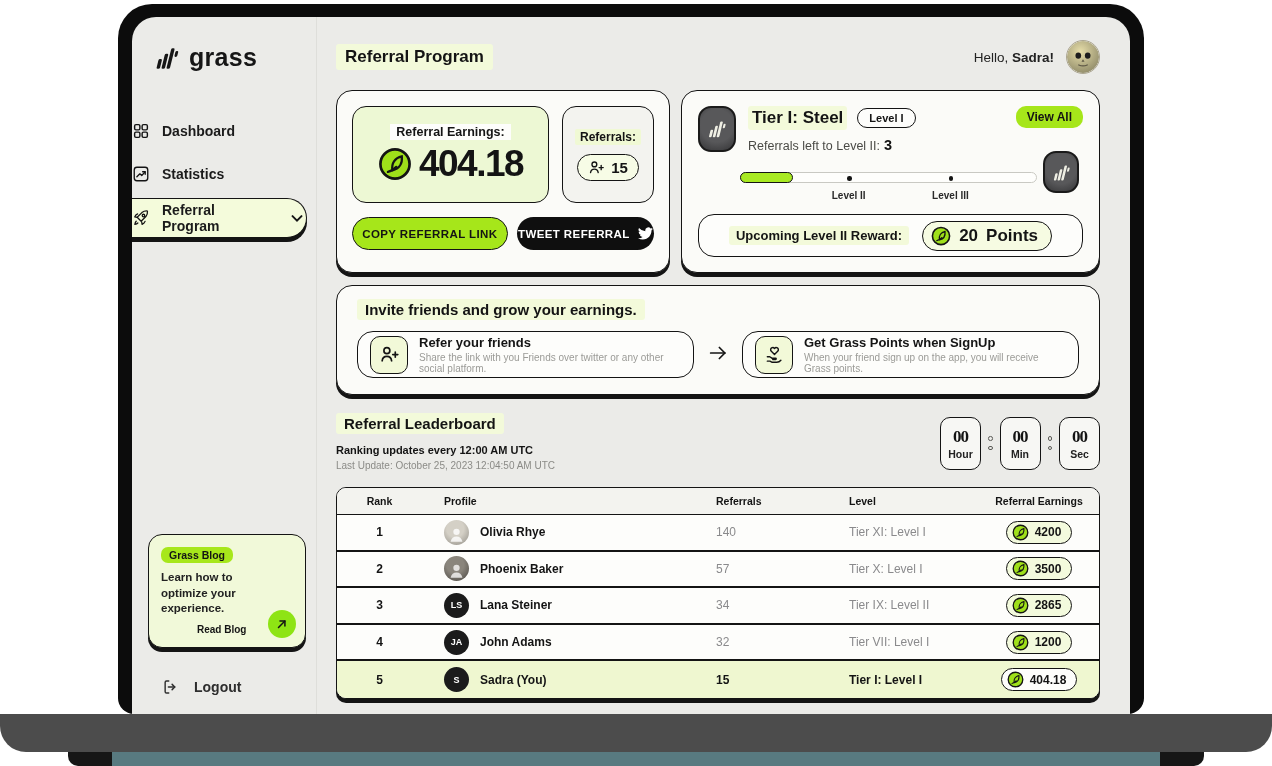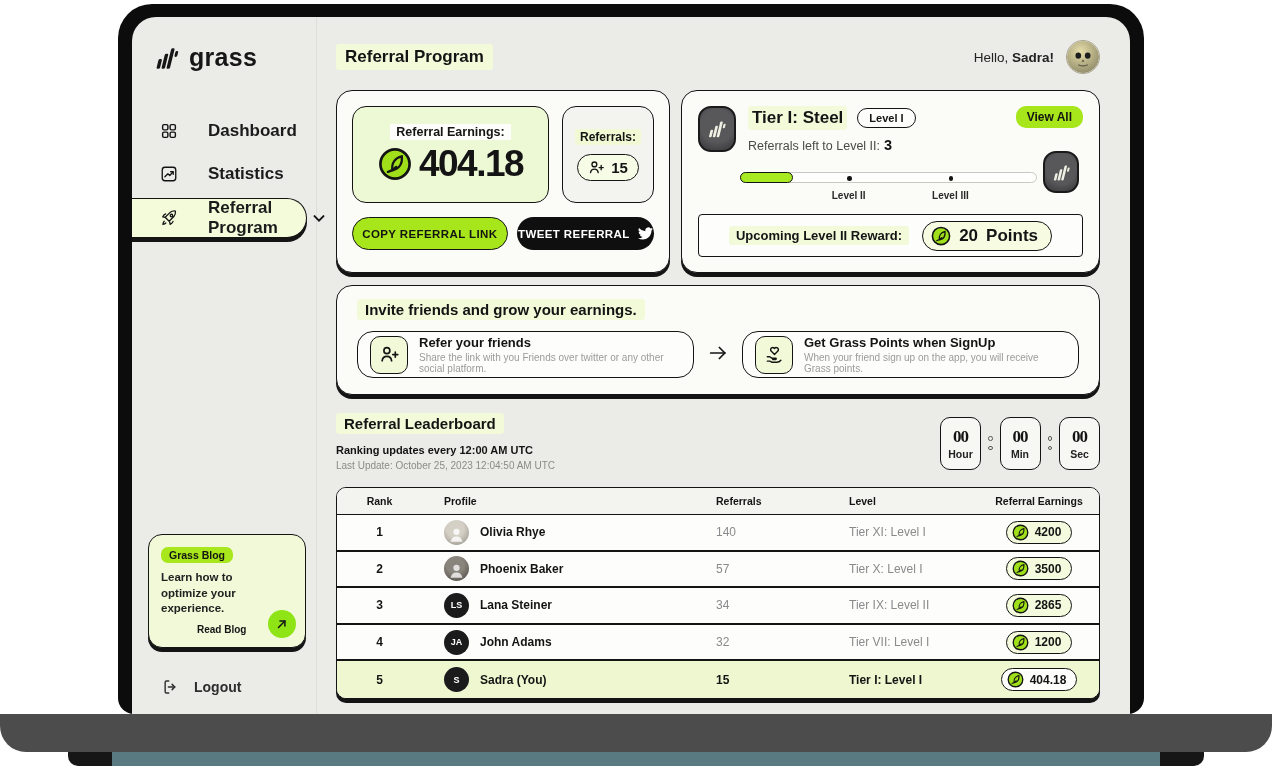--- a/index.html
+++ b/index.html
@@ -19,22 +19,22 @@
   
   .app{position:absolute;left:132px;top:17px;width:998px;height:697px;background:#ebebe8;
     border-radius:24px 24px 0 0;overflow:hidden;display:flex;}
 
   
   .sidebar{width:185px;min-width:185px;display:flex;flex-direction:column;border-right:1px solid #dededa;}
   .logo{display:flex;align-items:center;gap:9px;margin:26px 0 0 22px;}
   .logo svg{width:26px;height:26px;}
   .logo-text{font-size:25px;font-weight:600;letter-spacing:.3px;color:#161616;}
   .nav{margin-top:40px;display:flex;flex-direction:column;gap:6px;}
-  .nav-item{height:37px;display:flex;align-items:center;gap:30px;padding-left:28px;
-    font-size:17px;font-weight:700;color:#1b1b1b;cursor:pointer;}
+  .nav-item{height:37px;display:flex;align-items:center;gap:12px;
+    font-size:14px;font-weight:700;color:#1b1b1b;cursor:pointer;}
   .nav-item svg{width:18px;height:18px;min-width:18px;}
   .nav-item--active{background:#f4fbdb;border:1.5px solid #141414;border-left:none;
     border-radius:0 20px 20px 0;margin-right:9px;box-shadow:0 4px 0 #141414;height:40px;}
   .chev{margin-left:2px;}
   .side-bottom{margin-top:auto;}
   .blog-card{position:relative;margin:0 10px 30px 16px;background:#f1f9d9;border:1.5px solid #141414;
     border-radius:14px;padding:10px 12px 12px;box-shadow:0 4px 0 #141414;}
   .blog-badge{display:inline-block;background:#a7e71b;border-radius:7px;font-size:10.5px;
     font-weight:800;padding:2px 8px;}
   .blog-text{font-size:11.5px;font-weight:600;margin-top:7px;line-height:1.35;color:#222;width:118px;}
@@ -102,21 +102,21 @@
   .track{position:absolute;left:42px;right:46px;top:13px;height:11px;background:#fefefc;
     border:1px solid #c9c9c3;border-radius:7px;}
   .fill{position:absolute;left:-1px;top:-1.5px;width:58px;height:11px;background:#a8ea22;
     border:1.6px solid #141414;border-radius:7px;}
   .dot{position:absolute;top:3px;width:4.5px;height:4.5px;background:#141414;border-radius:50%;}
   .dot1{left:36%;} .dot2{left:70.5%;}
   .mlabel{position:absolute;top:17px;font-size:10px;font-weight:800;color:#2a2a2a;transform:translateX(-50%);}
   .mlabel1{left:36.5%;} .mlabel2{left:71%;}
   .end-badge{position:absolute;right:4px;top:-8px;width:36px;height:42px;}
   .end-badge svg{width:19px;height:19px;}
-  .reward-bar{margin-top:3px;border:1.4px solid #141414;border-radius:4px;background:#fdfdfb;height:43px;
+  .reward-bar{margin-top:3px;border:1.4px solid #141414;border-radius:16px;background:#fdfdfb;height:43px;
     display:flex;align-items:center;justify-content:center;gap:13px;}
   .reward-label{font-size:13px;font-weight:800;padding:2px 7px;}
   .reward-pill{display:flex;align-items:center;gap:8px;background:#f6fbe2;border:1.6px solid #141414;
     border-radius:17px;padding:4px 13px 4px 8px;}
   .reward-pill svg{width:20px;height:20px;}
   .reward-value{font-size:17px;font-weight:800;}
   .reward-unit{font-size:17px;font-weight:800;}
 
   
   .invite-card{margin-top:12px;padding:13px 20px 16px;}

